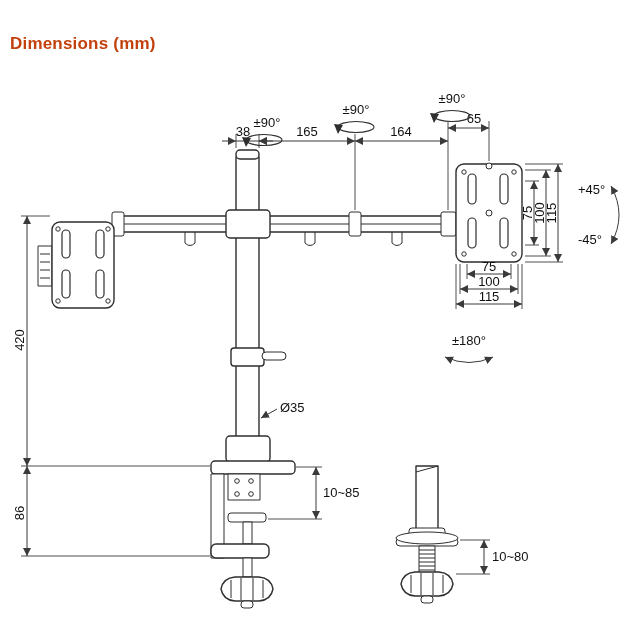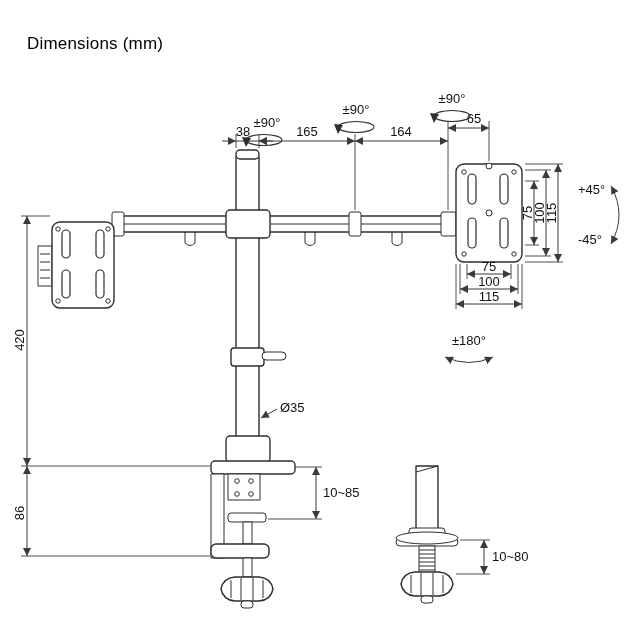--- a/index.html
+++ b/index.html
@@ -1,22 +1,23 @@
 <!DOCTYPE html>
 <html><head>
 <meta charset="utf-8">
 <style>
   html,body { margin:0; padding:0; background:#ffffff; }
   .page {
     position:relative; width:640px; height:640px; background:#ffffff;
     font-family:"Liberation Sans", sans-serif; overflow:hidden;
   }
   .title {
-    position:absolute; left:27px; top:34px; font-size:17px; color:#000000;
+    position:absolute; left:10px; top:34px; font-size:17px; color:#c2410c;
     letter-spacing:0.2px;
+    font-weight:bold;
   }
   svg { position:absolute; left:0; top:0; }
   .outline { fill:#ffffff; stroke:#2e2e2e; stroke-width:1.4; stroke-linejoin:round; }
   .thin    { fill:#ffffff; stroke:#2e2e2e; stroke-width:1; stroke-linejoin:round; }
   .detail  { fill:none; stroke:#2e2e2e; stroke-width:1; }
   .slot    { fill:#ffffff; stroke:#2e2e2e; stroke-width:1.2; }
   .hole    { fill:#ffffff; stroke:#2e2e2e; stroke-width:1; }
   .dimline { stroke:#3a3a3a; stroke-width:1; fill:none; }
   .ext     { stroke:#3a3a3a; stroke-width:0.9; fill:none; }
   .rot     { fill:none; stroke:#2e2e2e; stroke-width:1.1; }

